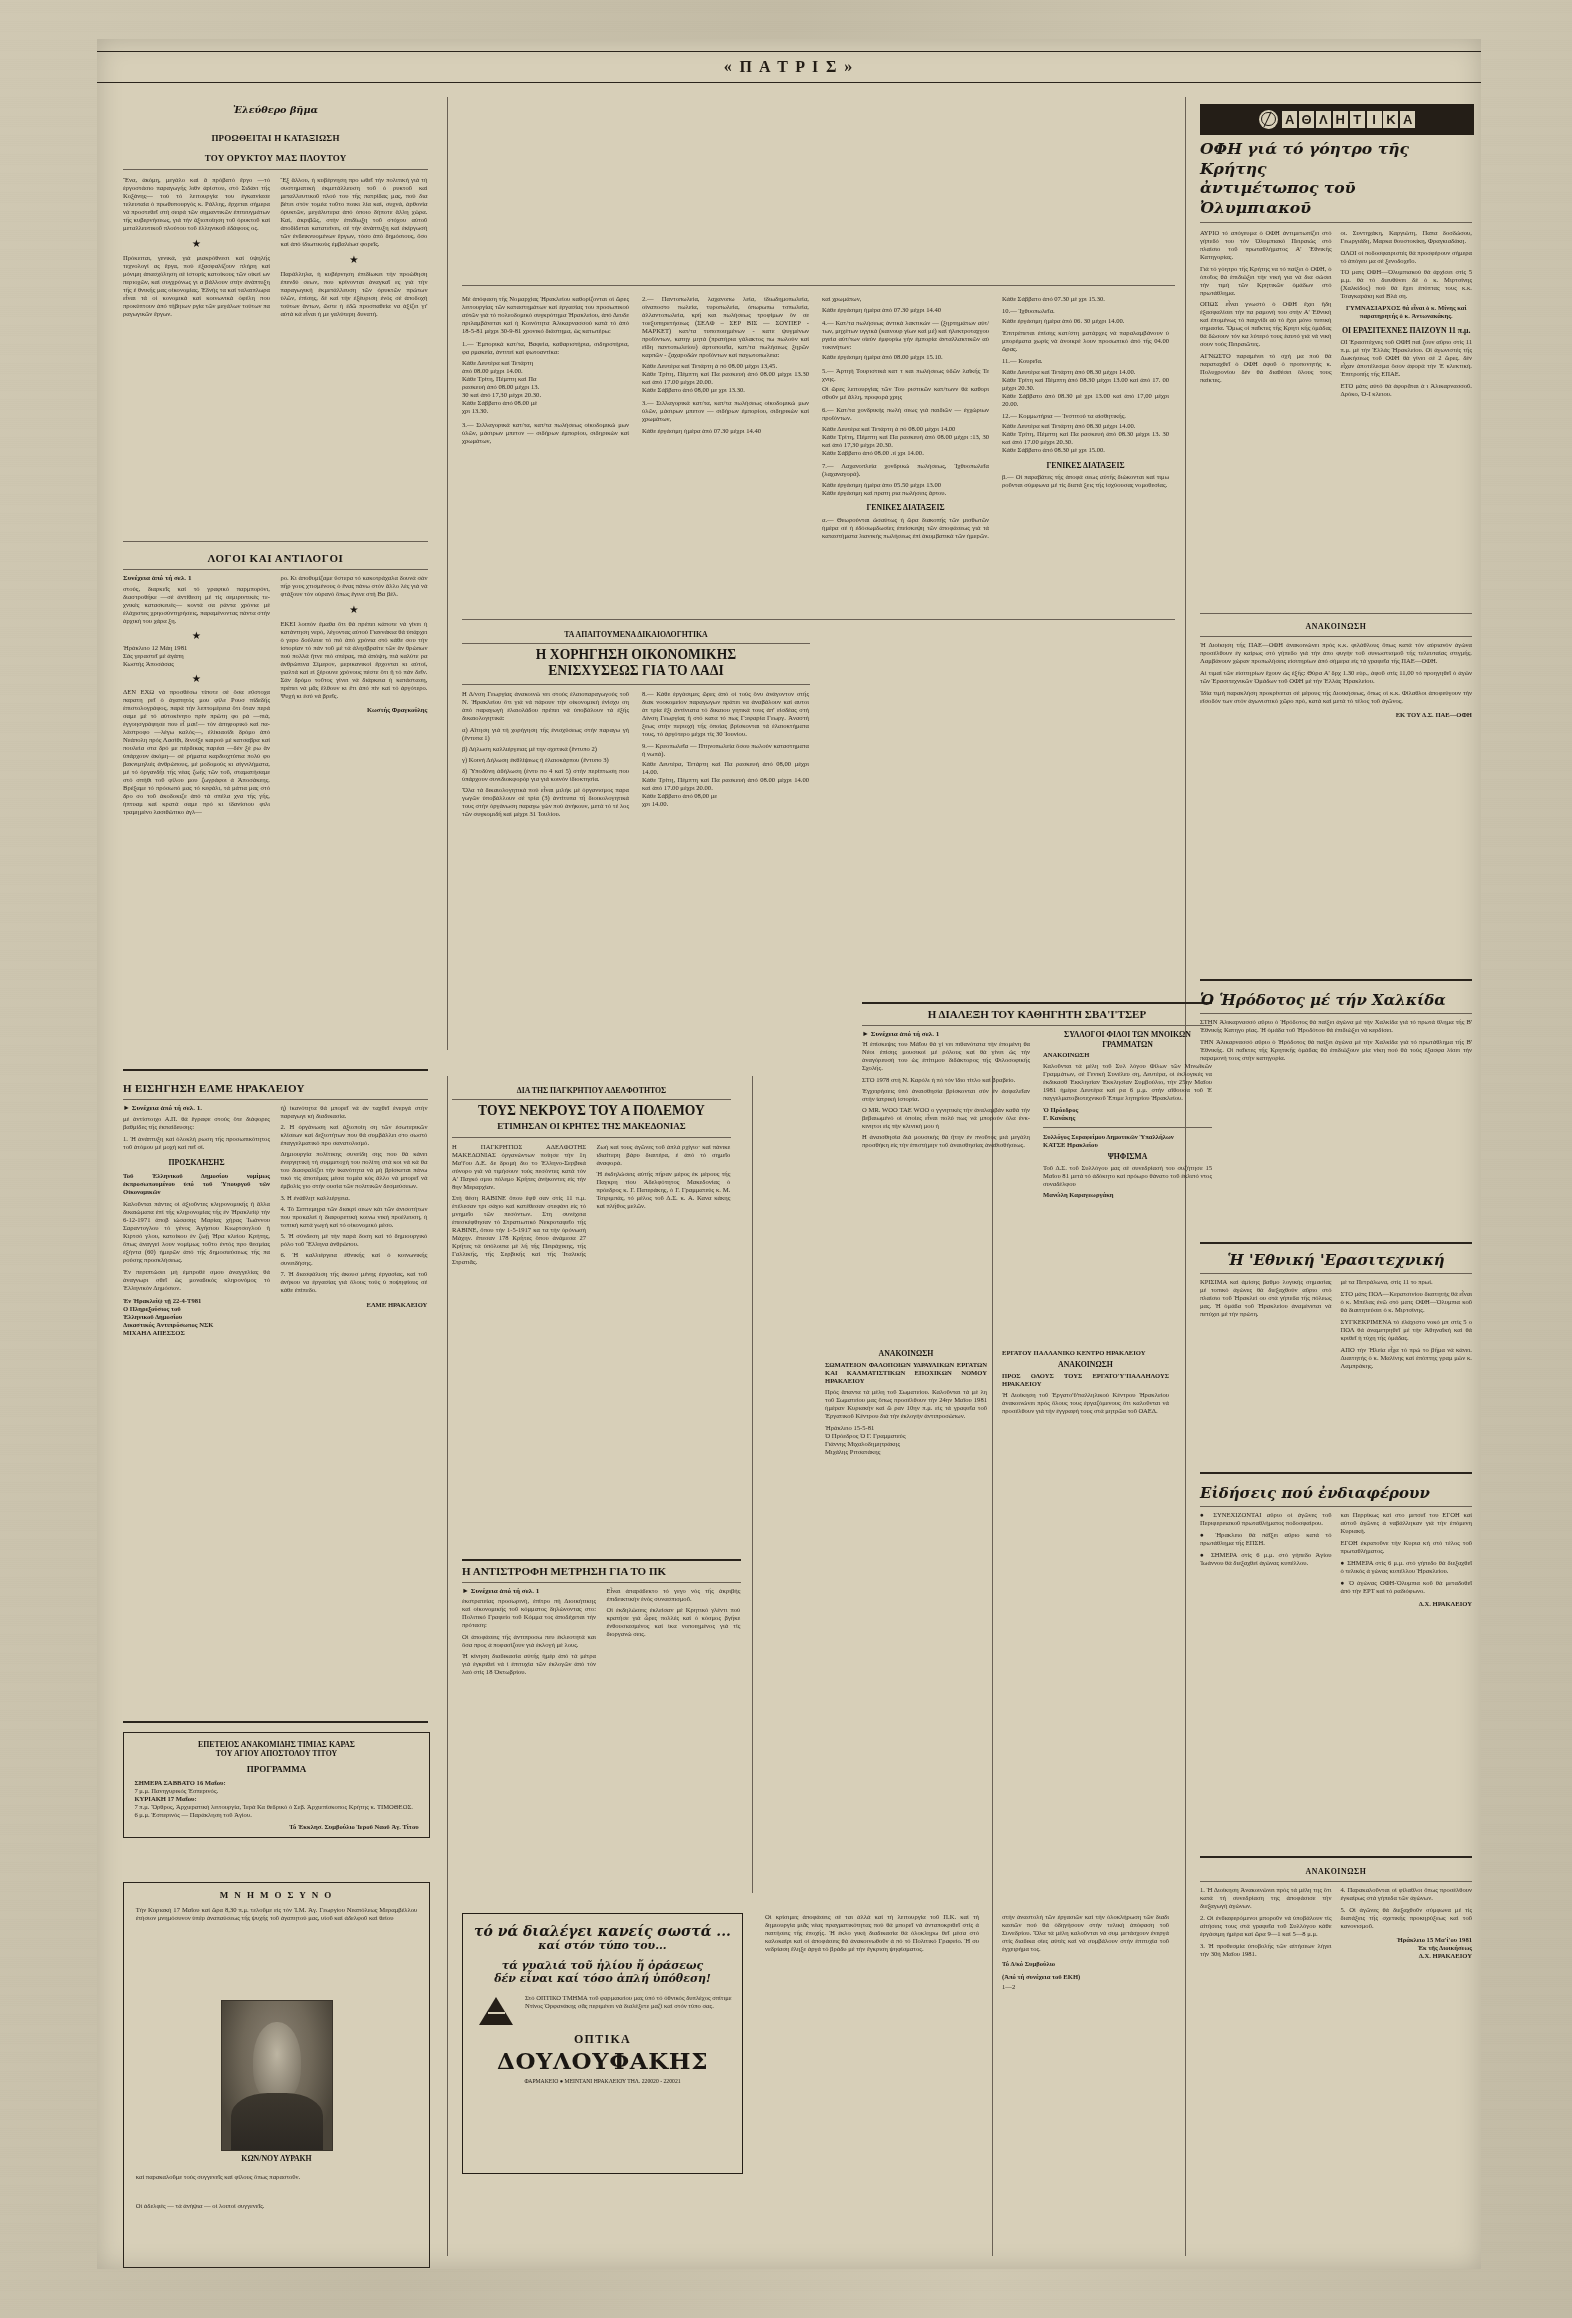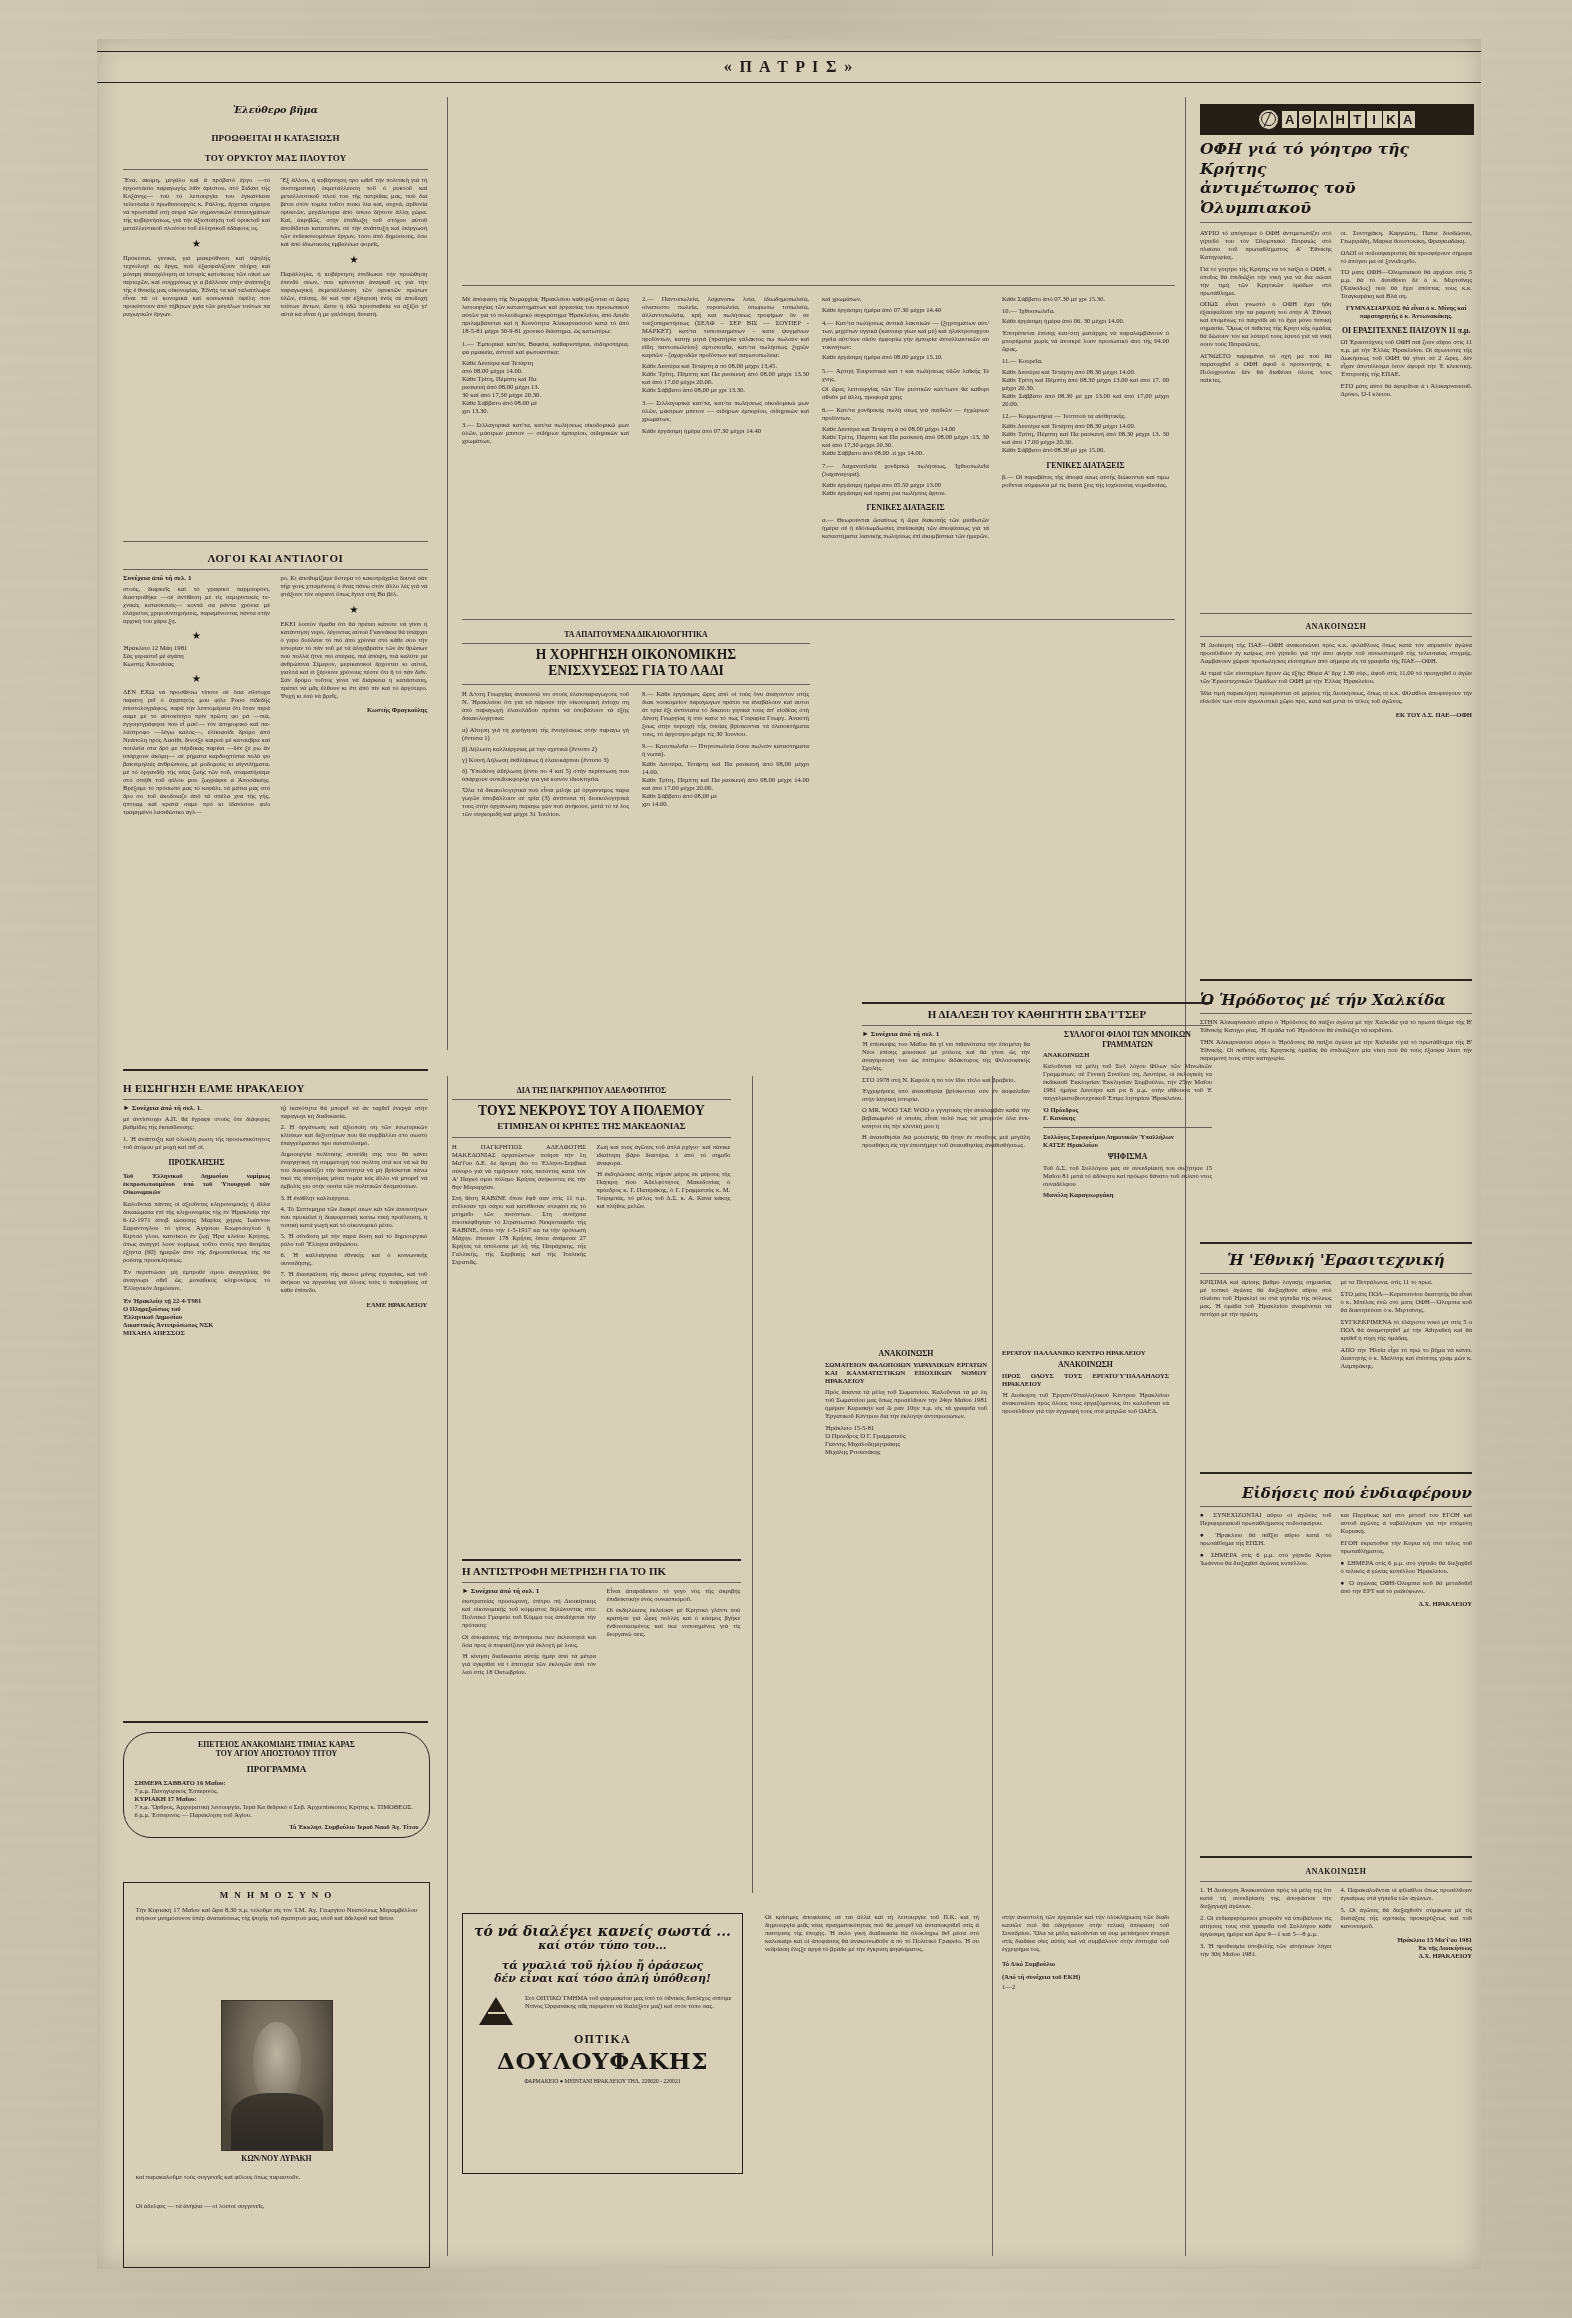--- a/index.html
+++ b/index.html
@@ -200,21 +200,21 @@
         <div class="body-col" style="margin-top:3.2px;">5. Ἡ σύνδεση μέ τήν παρά δοση καί τό δημιουργικό ρόλο τοῦ Ἕλληνα ἀνθρώπου.</div>
         <div class="body-col" style="margin-top:3.2px;">6. Ἡ καλλιέργεια ἐθνικῆς καί ὀ κοινωνικῆς συνειδήσης.</div>
         <div class="body-col" style="margin-top:3.2px;">7. Ἡ διασφάλιση τῆς ἀκουσ μένης ἐργασίας, καί τοῦ ἀνήκου να ἐργασίας γιά ὅλους τούς ὑ ποψηφίους σέ κάθε ἐπίπεδο.</div>
         <div class="body-col" style="text-align:right;margin-top:6.5px;font-weight:bold;">ΕΛΜΕ ΗΡΑΚΛΕΙΟΥ</div>
       </div>
     </div>
   </div>
 
   <div class="hrule thick" style="left:123px;top:1721px;width:305px;"></div>
 
-  <div class="blk boxed" style="left:123px;top:1732px;width:305px;padding:6.5px 0;border-radius:28px;">
+  <div class="blk boxed" style="left:123px;top:1732px;width:305px;padding:6.5px 0;">
     <div class="center hdr5">ΕΠΕΤΕΙΟΣ ΑΝΑΚΟΜΙΔΗΣ ΤΙΜΙΑΣ ΚΑΡΑΣ</div>
     <div class="center hdr5">ΤΟΥ ΑΓΙΟΥ ΑΠΟΣΤΟΛΟΥ ΤΙΤΟΥ</div>
     <div class="center hdr4" style="margin:5.2px 0 3.9px;">ΠΡΟΓΡΑΜΜΑ</div>
     <div style="padding:0 10.4px;">
       <div class="body-col" style="text-align:left;font-weight:bold;">ΣΗΜΕΡΑ ΣΑΒΒΑΤΟ 16 Μαΐου:</div>
       <div class="body-col" style="text-align:left;">7 μ.μ. Πανηγυρικός Ἑσπερινός.</div>
       <div class="body-col" style="text-align:left;font-weight:bold;">ΚΥΡΙΑΚΗ 17 Μαΐου:</div>
       <div class="body-col" style="text-align:left;">7 π.μ. Ὄρθρος, Ἀρχιερατική λειτουργία, Ἱερά Κα θεδρικό ὁ Σεβ. Ἀρχιεπίσκοπος Κρήτης κ. ΤΙΜΟΘΕΟΣ.</div>
       <div class="body-col" style="text-align:left;">6 μ.μ. Ἑσπερινός — Παράκληση τοῦ Ἁγίου.</div>
       <div class="body-col" style="text-align:right;margin-top:3.9px;font-weight:bold;">Τό Ἐκκλησ. Συμβούλιο Ἱεροῦ Ναοῦ Ἁγ. Τίτου</div>
@@ -500,21 +500,21 @@
         <div class="body-col" style="margin-top:3.9px;">ΣΤΟ μάτς ΠΟΛ—Κερατσινίου διαιτητής θά εἶναι ὁ κ. Μπέλας ἐνῶ στό ματς ΟΦΗ—Ὀλυμπια κοῦ θά διαιτητεύσει ὁ κ. Μιρτσίνης.</div>
         <div class="body-col" style="margin-top:3.9px;">ΣΥΓΚΕΚΡΙΜΕΝΑ τό ἐλάχιστο νοκό μπ στίς 5 ο ΠΟΛ θά ἀναμετρηθεῖ μέ τήν Ἀθηναϊκή καί θά κριθεῖ ἡ τύχη τῆς ὁμάδας.</div>
         <div class="body-col" style="margin-top:3.9px;">ΑΠΟ τήν Ἡλεία εἶχα τό πρώ το βῆμα νά κάνει. Διαιτητής ὁ κ. Μαλίνης καί ἐπόπτης γραμ μών κ. Λαμπράκης.</div>
       </div>
     </div>
   </div>
 
   <div class="hrule thick" style="left:1200px;top:1472px;width:272px;"></div>
 
   <div class="blk" style="left:1200px;top:1484px;width:272px;">
-    <div class="script" style="font-size:15px;line-height:18px;margin-left:42px;">Εἰδήσεις πού ἐνδιαφέρουν</div>
+    <div class="script" style="font-size:15px;line-height:18px;">Εἰδήσεις πού ἐνδιαφέρουν</div>
     <div class="hrule" style="position:relative;width:272px;margin:3.9px 0;"></div>
     <div style="display:flex;gap:9px;">
       <div style="width:132px;">
         <div class="body-col">● <span>ΣΥΝΕΧΙΖΟΝΤΑΙ αὔριο οἱ ἀγῶνες τοῦ Περιφερειακοῦ πρωταθλήματος ποδοσφαίρου.</span></div>
         <div class="body-col" style="margin-top:3.9px;">● <span>Ἡρακλειο θά πάῑξει αὔριο κατά τό πρωτάθλημα τῆς ΕΠΣΗ.</span></div>
         <div class="body-col" style="margin-top:3.9px;">● <span>ΣΗΜΕΡΑ στίς 6 μ.μ. στό γήπεδο Ἁγίου Ἰωάννου θά διεξαχθεί ἀγώνας κυπέλλου.</span></div>
       </div>
       <div style="width:132px;">
         <div class="body-col">και Περρίκως καί στο μετσεῖ του ΕΓΟΗ καί αὐτοῦ ἀγῶνες ἀ ναβάλληκαν γιά τήν ἑπόμενη Κυριακή.</div>
         <div class="body-col" style="margin-top:3.9px;">ΕΓΟΗ ἐκρατοῦνε τήν Κυρια κή στό τέλος τοῦ πρωταθλήματος.</div>

